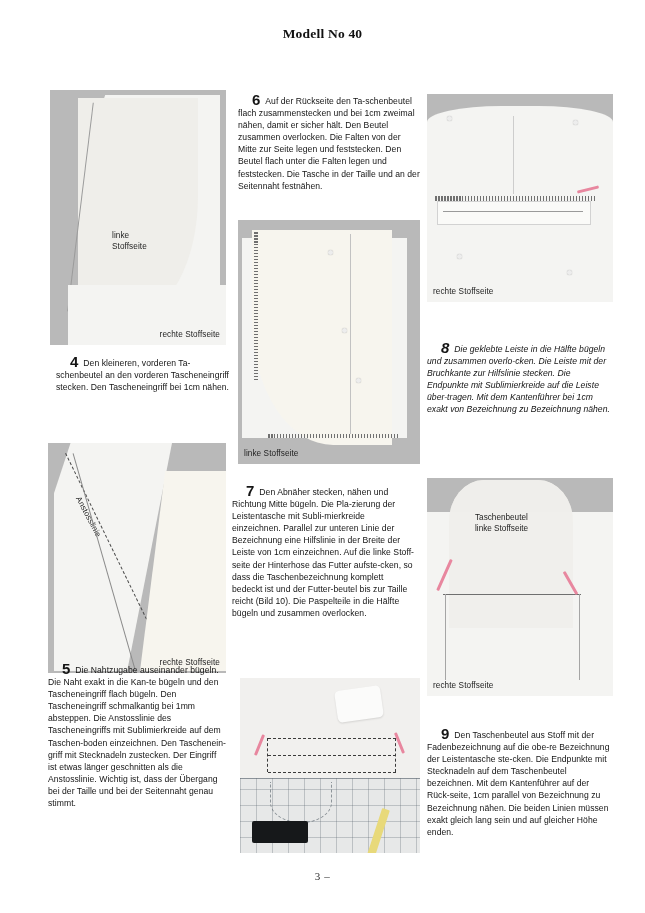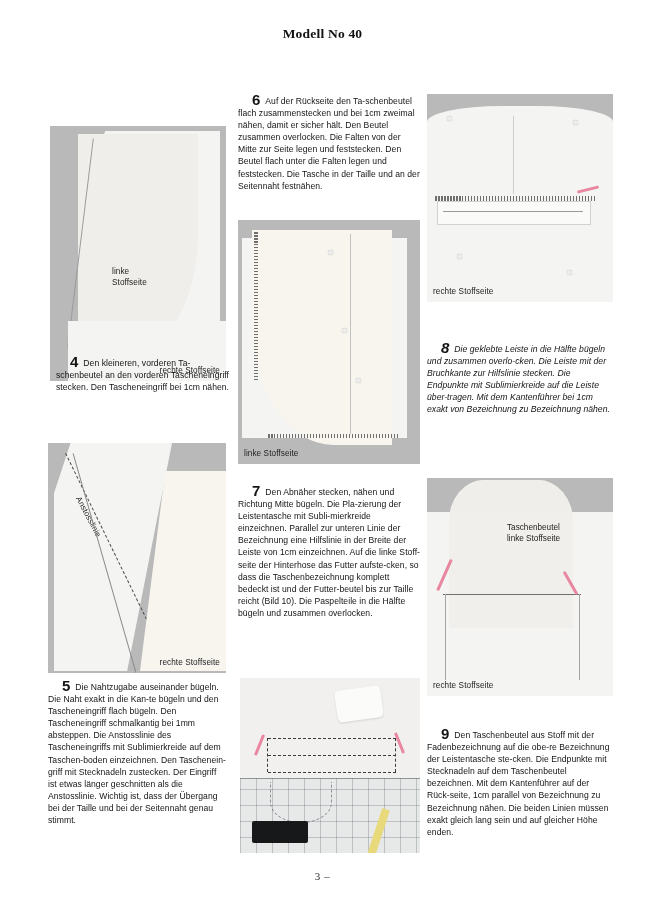--- a/index.html
+++ b/index.html
@@ -136,21 +136,21 @@
     letter-spacing: 0.06em;
   }
 </style>
 </head>
 <body>
 
 <div class="page-header">
   <span class="page-title">Modell No 40</span>
 </div>
 
-<div class="photo" style="position:absolute; left:50px; top:90px; width:176px; height:255px;margin-top:36px;">
+<div class="photo" style="position:absolute; left:50px; top:90px; width:176px; height:255px;">
   <div class="fabric" style="left:30px; top:5px; width:140px; height:250px;
               clip-path:polygon(18% 0%, 100% 0%, 100% 100%, 0% 100%, 0% 30%);"></div>
   <div class="fabric fabric-soft" style="left:28px; top:8px; width:120px; height:218px;
               border-radius:0 0 55% 8%;"></div>
   <div class="seam-solid" style="left:30px; top:12px; width:1px; height:210px; transform:rotate(7deg); background:#9b9b9b;"></div>
   <div class="fabric" style="left:18px; top:195px; width:160px; height:60px;"></div>
   <div class="cap cap-bl" style="left:62px; top:140px; bottom:auto;">linke
 Stoffseite</div>
   <div class="cap cap-br">rechte Stoffseite</div>
 </div>
@@ -163,42 +163,42 @@
   <div class="fabric" style="left:6px; top:0px; width:118px; height:228px;
               clip-path:polygon(14% 0%, 100% 0%, 62% 100%, 0% 100%, 0% 22%);"></div>
   <div class="seam-dashed" style="left:18px; top:10px; width:205px; transform:rotate(64deg); transform-origin:left top; border-top:1px dashed #4a4a4a;"></div>
   <div class="rot-label" style="left:34px; top:52px; transform:rotate(62deg);">Anstosslinie</div>
   <div class="fabric fabric-warm" style="left:92px; top:28px; width:90px; height:200px;
               clip-path:polygon(28% 0%, 100% 0%, 100% 100%, 0% 100%);"></div>
   <div class="seam-solid" style="left:56px; top:6px; width:1px; height:228px; transform:rotate(-16deg); background:#8a8a8a;"></div>
   <div class="cap cap-br">rechte Stoffseite</div>
 </div>
 
-<div class="step" style="position:absolute; left:48px; top:680px; width:178px;">
+<div class="step" style="position:absolute; left:48px; top:663px; width:178px;">
   <span class="num-indent"></span><span class="num">5</span><span>Die Nahtzugabe auseinander bügeln. Die Naht exakt in die Kan-te bügeln und den Tascheneingriff flach bügeln. Den Tascheneingriff schmalkantig bei 1mm absteppen. Die Anstosslinie des Tascheneingriffs mit Sublimierkreide auf dem Taschen-boden einzeichnen. Den Taschenein-griff mit Stecknadeln zustecken. Der Eingriff ist etwas länger geschnitten als die Anstosslinie. Wichtig ist, dass der Übergang bei der Taille und bei der Seitennaht genau stimmt.</span>
 </div>
 
 <div class="step" style="position:absolute; left:238px; top:94px; width:182px;">
   <span class="num-indent"></span><span class="num">6</span><span>Auf der Rückseite den Ta-schenbeutel flach zusammenstecken und bei 1cm zweimal nähen, damit er sicher hält. Den Beutel zusammen overlocken. Die Falten von der Mitte zur Seite legen und feststecken. Den Beutel flach unter die Falten legen und feststecken. Die Tasche in der Taille und an der Seitennaht festnähen.</span>
 </div>
 
 <div class="photo" style="position:absolute; left:238px; top:220px; width:182px; height:244px;">
   <div class="fabric" style="left:4px; top:18px; width:165px; height:200px;"></div>
   <div class="fabric fabric-warm" style="left:14px; top:10px; width:140px; height:215px;
               border-radius:0 0 0 58%;"></div>
   <div class="serge" style="left:16px; top:12px; width:4px; height:150px; background:repeating-linear-gradient(180deg,#6f6f6f 0 1.5px, rgba(255,255,255,0) 1.5px 3px);"></div>
   <div class="serge" style="left:30px; top:214px; width:130px; height:4px;"></div>
   <div class="seam-solid" style="left:112px; top:14px; width:1px; height:200px; background:#c2c2c2;"></div>
   <div class="pin" style="left:90px; top:30px;"></div>
   <div class="pin" style="left:104px; top:108px;"></div>
   <div class="pin" style="left:118px; top:158px;"></div>
   <div class="cap cap-bl">linke Stoffseite</div>
 </div>
 
-<div class="step" style="position:absolute; left:238px; top:485px; width:182px;">
+<div class="step" style="position:absolute; left:232px; top:485px; width:182px;">
   <span class="num-indent"></span><span class="num">7</span><span>Den Abnäher stecken, nähen und Richtung Mitte bügeln. Die Pla-zierung der Leistentasche mit Subli-mierkreide einzeichnen. Parallel zur unteren Linie der Bezeichnung eine Hilfslinie in der Breite der Leiste von 1cm einzeichnen. Auf die linke Stoff-seite der Hinterhose das Futter aufste-cken, so dass die Taschenbezeichnung komplett bedeckt ist und der Futter-beutel bis zur Taille reicht (Bild 10). Die Paspelteile in die Hälfte bügeln und zusammen overlocken.</span>
 </div>
 
 <div class="photo" style="position:absolute; left:240px; top:678px; width:180px; height:175px; background:#ededec;">
   <div class="fabric" style="left:0; top:0; width:180px; height:175px; background:#f1f0ee;"></div>
   <div style="position:absolute; left:96px; top:10px; width:46px; height:32px; background:#fbfbfa; border-radius:5px; transform:rotate(-8deg); box-shadow:0 1px 2px rgba(0,0,0,.12);"></div>
   <div class="seam-dashed" style="left:28px; top:60px; width:128px;"></div>
   <div class="seam-dashed" style="left:28px; top:77px; width:128px;"></div>
   <div class="seam-dashed" style="left:28px; top:94px; width:128px;"></div>
   <div class="seam-dashed" style="left:28px; top:60px; width:34px; transform:rotate(90deg); transform-origin:left top;"></div>
@@ -237,21 +237,21 @@
 
 <div class="photo" style="position:absolute; left:427px; top:478px; width:186px; height:218px;">
   <div class="fabric fabric-soft" style="left:22px; top:2px; width:124px; height:150px; border-radius:28% 28% 0 0;"></div>
   <div class="fabric" style="left:0px; top:34px; width:186px; height:184px;"></div>
   <div class="fabric fabric-soft" style="left:22px; top:2px; width:124px; height:148px; border-radius:28% 28% 0 0; opacity:.88;"></div>
   <div class="seam-solid" style="left:16px; top:116px; width:138px; height:1px; background:#6f6f6f;"></div>
   <div class="seam-solid" style="left:18px; top:116px; width:1px; height:86px; background:#a5a5a5;"></div>
   <div class="seam-solid" style="left:152px; top:116px; width:1px; height:86px; background:#a5a5a5;"></div>
   <div class="pin-pink" style="left:16px; top:80px; width:3px; height:34px; transform:rotate(24deg);"></div>
   <div class="pin-pink" style="left:142px; top:92px; width:3px; height:26px; transform:rotate(-30deg);"></div>
-  <div class="inner-label" style="left:48px; top:44px;margin-left:32px;">Taschenbeutel
+  <div class="inner-label" style="left:48px; top:34px;">Taschenbeutel
 linke Stoffseite</div>
   <div class="cap cap-bl">rechte Stoffseite</div>
 </div>
 
 <div class="step" style="position:absolute; left:427px; top:728px; width:186px;">
   <span class="num-indent"></span><span class="num">9</span><span>Den Taschenbeutel aus Stoff mit der Fadenbezeichnung auf die obe-re Bezeichnung der Leistentasche ste-cken. Die Endpunkte mit Stecknadeln auf dem Taschenbeutel bezeichnen. Mit dem Kantenführer auf der Rück-seite, 1cm parallel von Bezeichnung zu Bezeichnung nähen. Die beiden Linien müssen exakt gleich lang sein und auf gleicher Höhe enden.</span>
 </div>
 
 <div class="page-footer">
   <span class="page-number">3 –</span>

